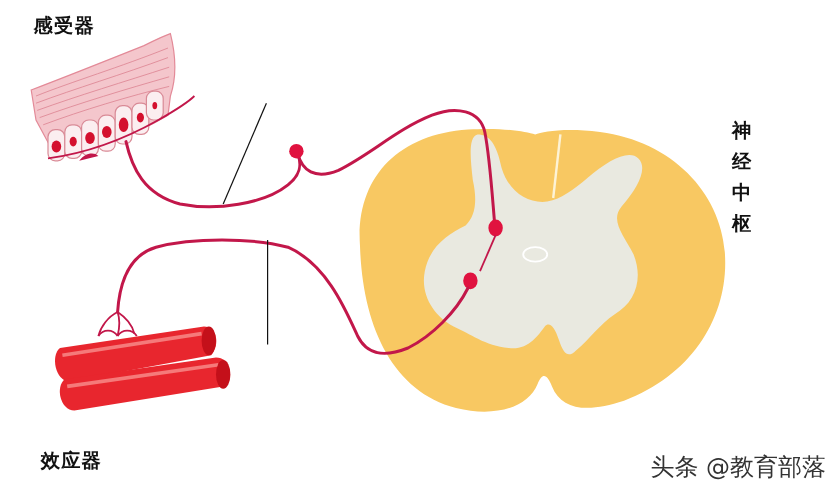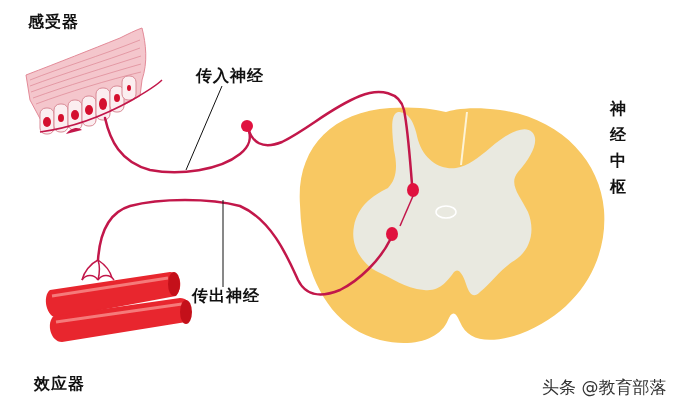--- a/index.html
+++ b/index.html
@@ -3,21 +3,21 @@
   <meta charset="utf-8">
   <style>
     html, body { margin: 0; padding: 0; background: #ffffff; }
     body { width: 690px; height: 408px; position: relative; overflow: hidden;
            font-family: "DejaVu Sans", sans-serif; }
     #stage { position: absolute; left: 0; top: 0; width: 690px; height: 408px; }
     .label { position: absolute; font-weight: bold; color: #111; font-size: 16px;
              font-family: "DejaVu Sans", sans-serif; letter-spacing: 1px; }
     .vlabel { position: absolute; font-weight: bold; color: #111; font-size: 16px;
               font-family: "DejaVu Sans", sans-serif; line-height: 26px; width: 20px; }
-    .watermark { position: absolute; color: #333; font-size: 17px;
+    .watermark { position: absolute; color: #333; font-size: 20px;
                  font-family: "DejaVu Sans", sans-serif; }
   </style>
 </head>
 <body>
 
 <div id="stage">
   <svg width="690" height="408" viewBox="0 0 690 408" xmlns="http://www.w3.org/2000/svg">
 
     <g>
       <path d="M300,205 C296,150 330,112 390,108 C420,106 438,110 446,112 C452,110 470,106 500,110 C560,118 600,160 604,210 C608,262 578,312 520,334 C490,344 468,342 460,322 C456,312 452,310 448,320 C440,340 412,348 380,340 C326,326 302,270 300,205 Z" fill="#f8c862"></path>
@@ -89,22 +89,20 @@
       <path d="M54,316 L180,298 C192,298 194,314 186,322 L62,342 C50,342 46,322 54,316 Z" fill="#e8262e"></path>
       <path d="M56,322 L182,304" stroke="#f57a7a" stroke-width="3"></path>
       <ellipse cx="186" cy="312" rx="6" ry="12" fill="#c4101a"></ellipse>
     </g>
 
     <line x1="222" y1="86" x2="186" y2="170" stroke="#111" stroke-width="1"></line>
     <line x1="223" y1="200" x2="223" y2="287" stroke="#111" stroke-width="1"></line>
   </svg>
 
   <div class="label" style="left:28px; top:12px;">感受器</div>
-  <div class="label" style="left:196px; top:66px;">传入神经</div>
-  <div class="label" style="left:192px; top:286px;">传出神经</div>
   <div class="label" style="left:34px; top:374px;font-family:Liberation Serif, serif;">效应器</div>
 
   <div class="vlabel" style="left:610px; top:96px;">
     <div>神</div>
     <div>经</div>
     <div>中</div>
     <div>枢</div>
   </div>
 
   <div class="watermark" style="left:542px; top:376px;">头条 @教育部落</div>

